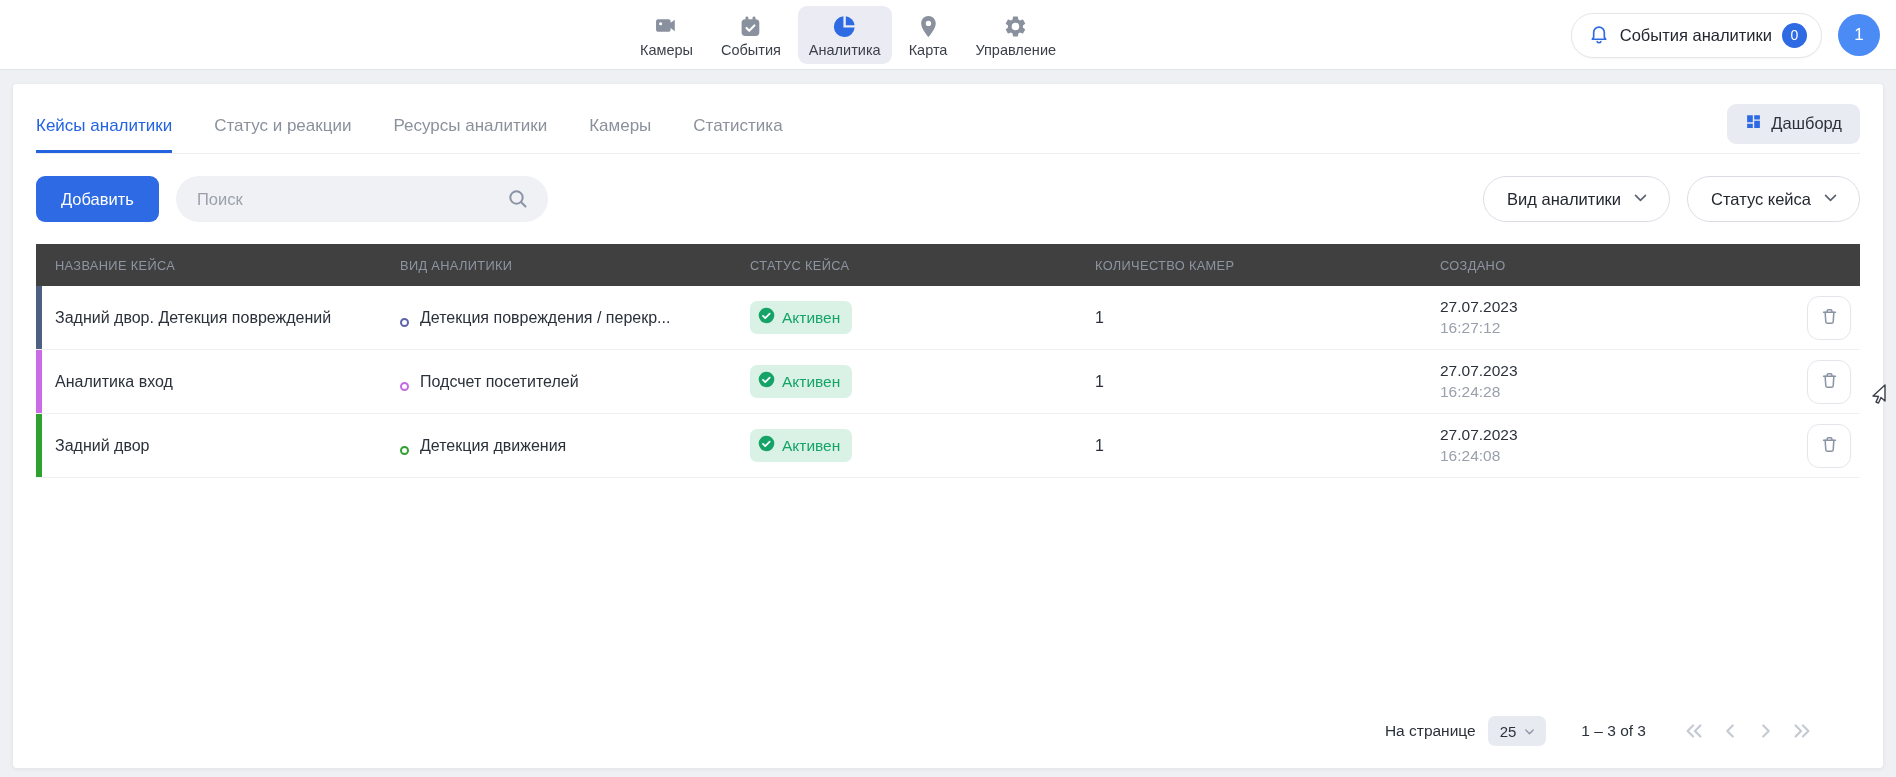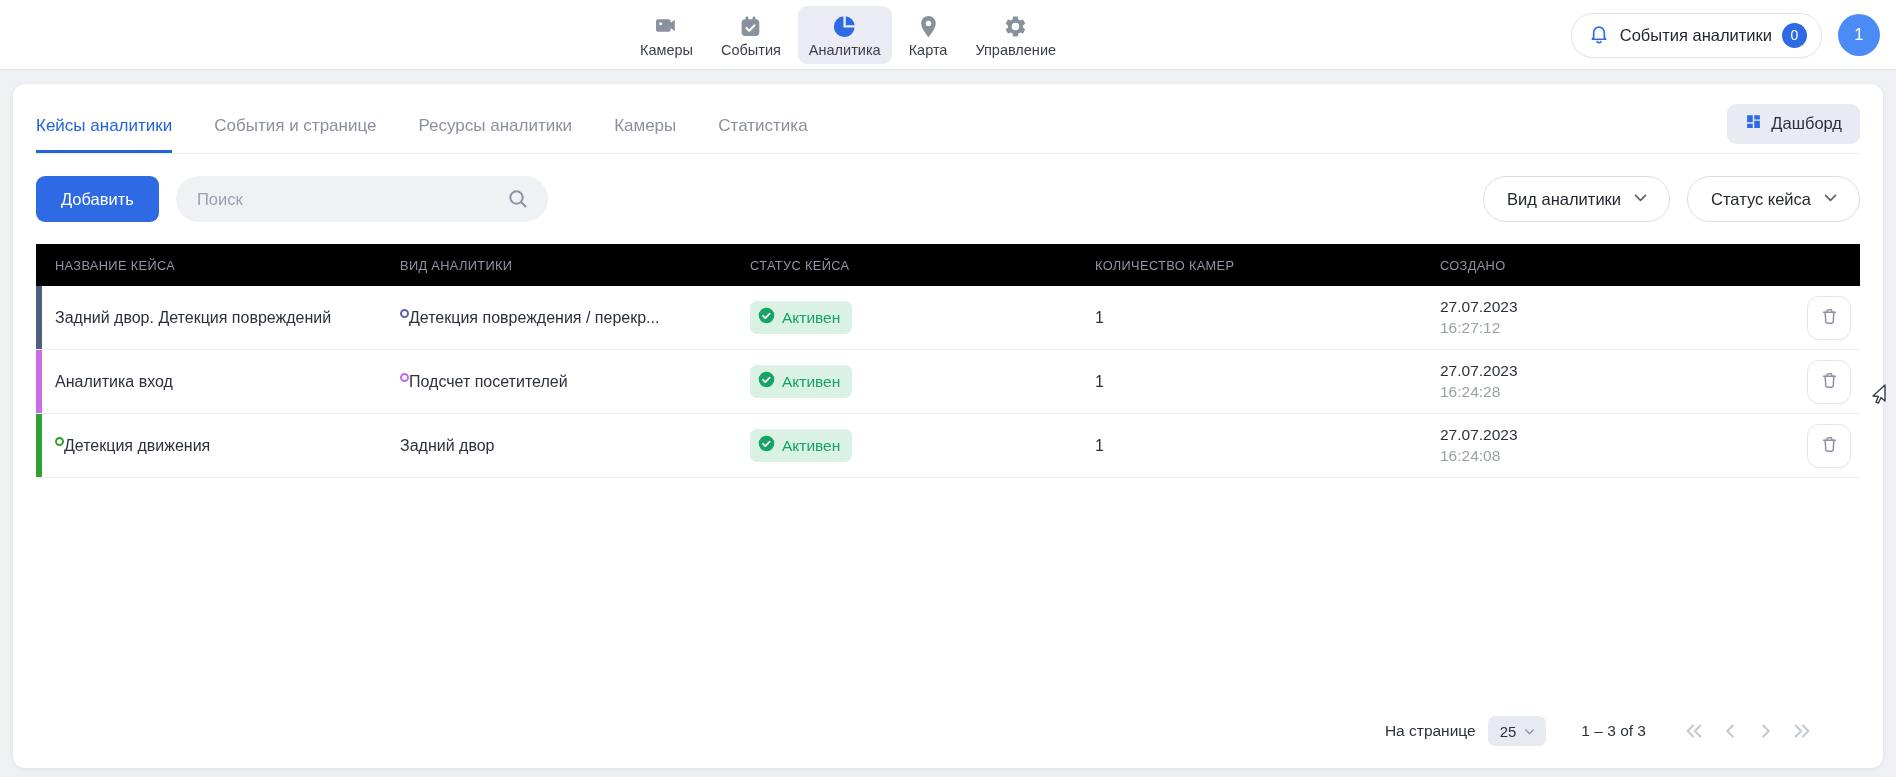--- a/index.html
+++ b/index.html
@@ -15,47 +15,47 @@
   .nav-item .lbl { font-size:14.5px; color:#3a3f48; white-space:nowrap; }
   .nav-item.active { background:#ebecf3; }
   .nav-item.active .ic svg { fill:#2d6ae3; }
   .top-right { position:absolute; right:16px; top:0; height:70px; display:flex; align-items:center; gap:16px; }
   .events-btn { display:flex; align-items:center; gap:10px; height:45px; padding:0 14px 0 16px; background:#fff; border:1px solid #e4e6ea; border-radius:22px; cursor:pointer; box-shadow:0 1px 2px rgba(20,30,60,.04); }
   .events-btn .txt { font-size:16.5px; color:#23272f; }
   .badge0 { min-width:25px; height:25px; border-radius:13px; background:#2d6ae3; color:#fff; font-size:14px; display:flex; align-items:center; justify-content:center; }
   .avatar { width:42px; height:42px; border-radius:50%; background:#4b8bf5; color:#fff; font-size:17px; display:flex; align-items:center; justify-content:center; cursor:pointer; }
 
   
-  .card { position:absolute; left:13px; right:13px; top:84px; bottom:9px; background:#fff; border-radius:12px; box-shadow:0 1px 4px rgba(25,35,60,.07); display:flex; flex-direction:column; overflow:hidden; }
+  .card { position:absolute; left:13px; right:13px; top:84px; bottom:9px; background:#fff; border-radius:4px; box-shadow:0 1px 4px rgba(25,35,60,.07); display:flex; flex-direction:column; overflow:hidden; }
 
   
   .tabs-row { display:flex; align-items:center; gap:42px; margin:10px 23px 0; border-bottom:1px solid #eceef1; }
   .tab { padding:22px 0 17px; font-size:17px; color:#8b919c; cursor:pointer; white-space:nowrap; }
   .tab.active { color:#2363e0; box-shadow:inset 0 -3px 0 #2363e0; }
   .dash-btn { margin-left:auto; display:flex; align-items:center; gap:9px; height:40px; padding:0 18px; background:#e9ebf2; border:none; border-radius:9px; font-size:16.5px; color:#2b313b; cursor:pointer; font-family:inherit; }
 
   
   .toolbar { display:flex; align-items:center; gap:17px; margin:22px 23px 0; }
   .add-btn { height:46px; padding:8px 25px; background:#2d6ae3; color:#fff; border:none; border-radius:9px; font-size:16.5px; cursor:pointer; font-family:inherit; }
   .search-wrap { position:relative; width:372px; }
   .search-wrap input { width:100%; height:46px; background:#f0f1f5; border:none; border-radius:23px; padding:0 52px 0 21px; font-size:16.5px; color:#2b313b; font-family:inherit; outline:none; }
   .search-wrap input::placeholder { color:#9aa1ad; }
   .search-ic { position:absolute; right:18px; top:11px; cursor:pointer; }
   .filters { margin-left:auto; display:flex; gap:17px; }
   .filter-pill { display:flex; align-items:center; gap:11px; height:46px; padding:0 20px 0 23px; background:#fff; border:1px solid #dadde4; border-radius:23px; font-size:16.5px; color:#23272f; cursor:pointer; font-family:inherit; }
 
   
   .table { margin:22px 23px 0; }
   .thead, .trow { display:grid; grid-template-columns:345px 350px 345px 345px 1fr 76px; align-items:center; }
-  .thead { background:#000000; height:42px; }
+  .thead { background:#404040; height:42px; }
   .thead .th { font-size:12.8px; color:#8e95a2; letter-spacing:.35px; padding-left:19px; }
   .trow { height:64px; border-bottom:1px solid #eef0f2; position:relative; background:#fff; cursor:pointer; }
   .rowbar { position:absolute; left:0; top:0; bottom:0; width:6px; }
   .cell { padding-left:19px; font-size:16px; color:#2b313b; }
-  .cell.type { display:flex; align-items:flex-start; }
+  .cell.type { display:flex; align-items:flex-end; gap:11px; }
   .type-ring { width:9px; height:9px; border-radius:50%; border:2.5px solid #888; flex:0 0 auto; }
   .badge { display:inline-flex; align-items:center; gap:7px; background:#d9f2e5; border-radius:7px; padding:6px 12px 6px 8px; font-size:15.5px; color:#15a368; }
   .created .date { font-size:15.5px; color:#2b313b; }
   .created .time { font-size:15.5px; color:#9aa0ab; margin-top:3px; }
   .cell.actions { display:flex; justify-content:flex-end; padding-right:9px; }
   .del { width:44px; height:44px; border:1px solid #e3e6eb; background:#fff; border-radius:12px; display:flex; align-items:center; justify-content:center; cursor:pointer; }
 
   
   .foot { margin-top:auto; display:flex; align-items:center; justify-content:flex-end; padding:0 68px 16px 0; height:58px; }
   .foot .pp-label { font-size:15.5px; color:#2b313b; }
@@ -130,21 +130,21 @@
       <span class="badge0">0</span>
     </button>
     <div class="avatar">1</div>
   </div>
 </header>
 
 <main class="card">
 
   <div class="tabs-row">
     <div class="tab active">Кейсы аналитики</div>
-    <div class="tab">События и странице</div>
+    <div class="tab">Статус и реакции</div>
     <div class="tab">Ресурсы аналитики</div>
     <div class="tab">Камеры</div>
     <div class="tab">Статистика</div>
     <button class="dash-btn">
       <span>
         <svg width="17" height="17" viewBox="0 0 24 24" fill="#2d6ae3">
             <path d="M3 13h8V3H3v10zm0 8h8v-6H3v6zm10 0h8V11h-8v10zm0-18v6h8V3h-8z"></path>
           </svg>
       </span>
       <span>Дашборд</span>
@@ -259,25 +259,25 @@
                 <path d="M9 6.5V5a1.5 1.5 0 0 1 1.5-1.5h3A1.5 1.5 0 0 1 15 5v1.5"></path>
                 <path d="M6.5 6.5l.8 12.2a1.8 1.8 0 0 0 1.8 1.7h5.8a1.8 1.8 0 0 0 1.8-1.7l.8-12.2"></path>
               </svg>
           </span>
         </button>
       </div>
     </div>
 
     <div class="trow">
       <span class="rowbar" style="background: rgb(47, 161, 47);"></span>
+      <div class="cell">Задний двор</div>
       <div class="cell type">
         <span class="type-ring" style="border-color: rgb(47, 161, 47);"></span>
         <span>Детекция движения</span>
       </div>
-      <div class="cell">Задний двор</div>
       <div class="cell">
         <span class="badge">
           <span>
             <svg width="17" height="17" viewBox="0 0 24 24">
                 <circle cx="12" cy="12" r="11" fill="#15a368"></circle>
                 <path d="M7 12.4l3.2 3.2 6.3-6.3" fill="none" stroke="#fff" stroke-width="2.4" stroke-linecap="round" stroke-linejoin="round"></path>
               </svg>
           </span>
           <span>Активен</span>
         </span>

